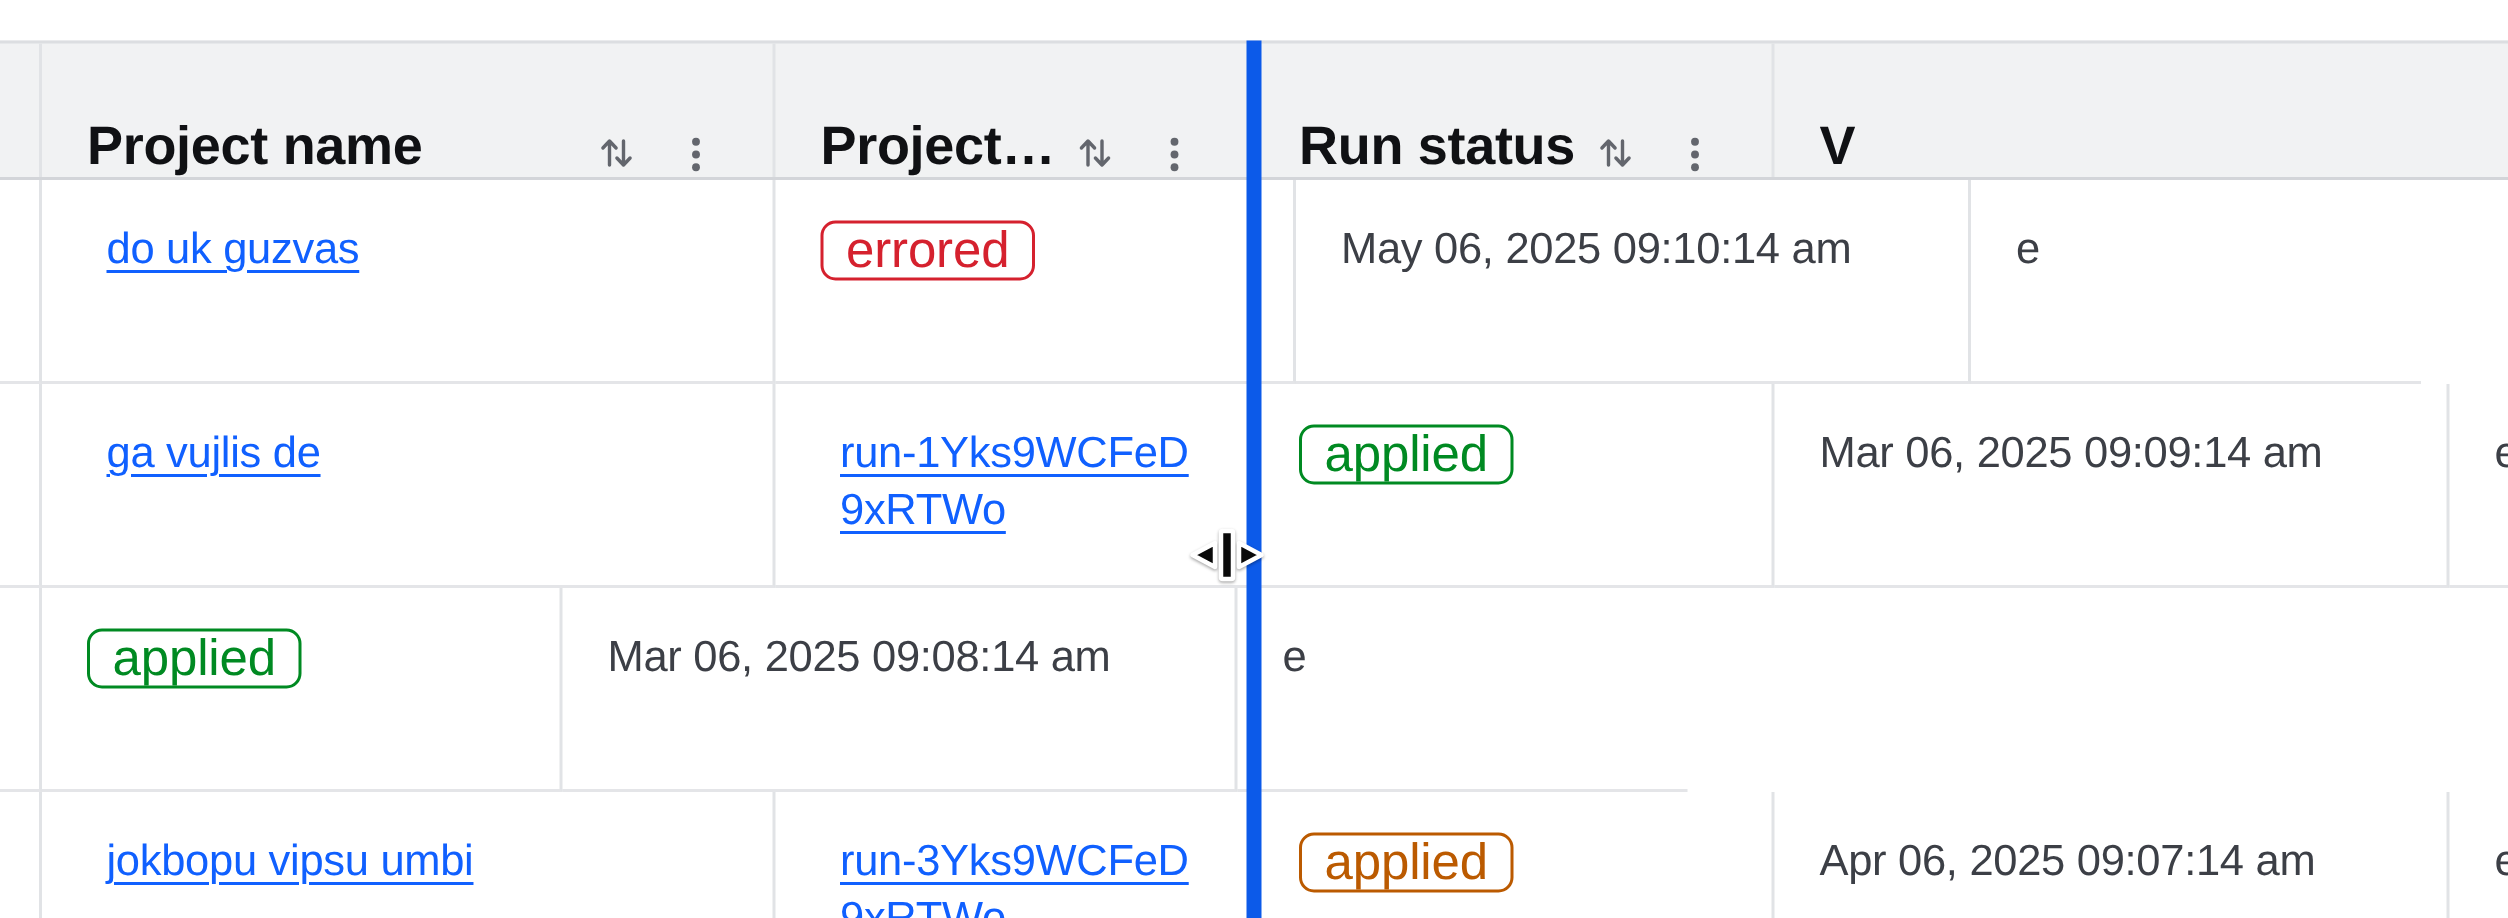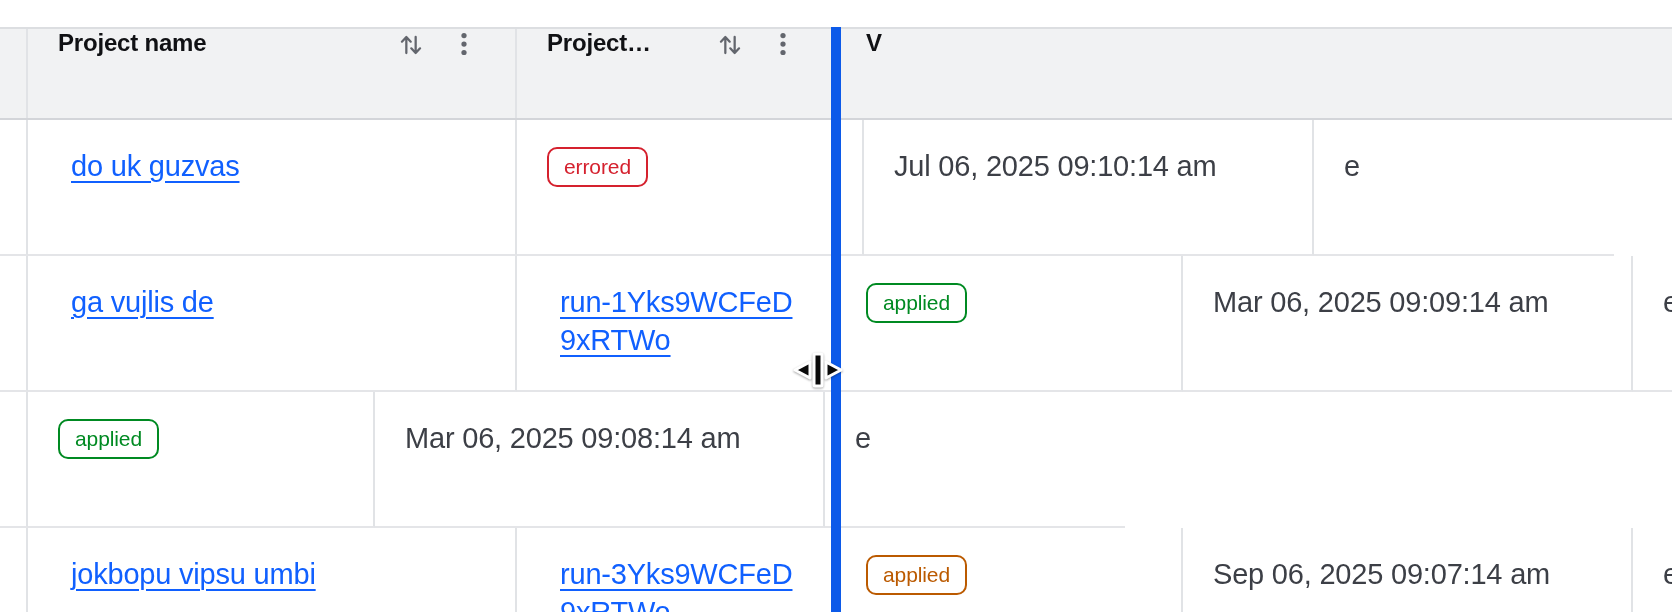--- a/index.html
+++ b/index.html
@@ -6,37 +6,37 @@
     --link:#1060ff; --header_bg:#f1f2f3; --header_text:#101114; --body_text:#3c3f46;
     --border_vertical:#e1e3e6; --border_row:#e4e5e8; --header_border:#d3d5d9;
     --icon:#63666d; --resize_line:#0c5ae9;
   }
   *{margin:0;padding:0;box-sizing:border-box;}
   html,body{width:1672px;height:612px;overflow:hidden;background:#ffffff;}
   body{font-family:"Liberation Sans","DejaVu Sans",sans-serif;color:var(--body_text);letter-spacing:-0.2px;}
   .stage{position:relative;width:1672px;height:612px;}
   .table{position:absolute;left:0;top:27px;width:1933px;}
   .thead{display:flex;height:93px;background:var(--header_bg);border-top:2px solid #dcdee1;border-bottom:2px solid var(--header_border);}
-  .th{display:flex;align-items:flex-start;padding:0 36px 0 30px;border-right:2px solid var(--border_vertical);color:var(--header_text);font-size:24px;font-weight:700;}
+  .th{display:flex;align-items:flex-end;padding:0 36px 0 30px;border-right:2px solid var(--border_vertical);color:var(--header_text);font-size:36px;font-weight:700;}
   .th .th-label{white-space:nowrap;overflow:hidden;text-overflow:ellipsis;}
   .icon{color:var(--icon);display:inline-flex;align-items:center;justify-content:center;}
   .icon.sort{margin-left:auto;}
   .icon.kebab{margin-left:22px;}
   .icon.kebab.only{margin-left:auto;}
   .tr{display:flex;height:136px;background:#fff;}
   .td{padding:27px 20px 0 30px;border-right:2px solid var(--border_vertical);border-bottom:2px solid var(--border_row);font-size:29px;line-height:38px;}
   .col-spacer{width:28px;padding:0;}
   .col-project{width:489px;}
   .col-run{width:319px;}
   .col-status{width:347px;}
   .col-applied{width:450px;}
   .col-last{width:300px;border-right:none;}
   a.cell-link{color:var(--link);text-decoration:underline;text-decoration-thickness:2px;text-underline-offset:5px;cursor:pointer;margin-left:13px;}
   .run-link{display:inline-block;max-width:246px;word-break:break-all;}
-  .badge{display:inline-block;border:2.5px solid currentColor;border-radius:10px;padding:2px 15px;font-size:21px;line-height:32px;letter-spacing:-0.1px;background:#fff;vertical-align:top;}
+  .badge{display:inline-block;border:2.5px solid currentColor;border-radius:10px;padding:2px 15px;font-size:34px;line-height:32px;letter-spacing:-0.1px;background:#fff;vertical-align:top;}
   .date-text,.extra-text{color:var(--body_text);white-space:nowrap;}
   .resize-line{position:absolute;left:831px;top:27px;width:10px;height:585px;background:var(--resize_line);z-index:5;}
   .cursor{position:absolute;left:791px;top:349px;z-index:6;filter:drop-shadow(0 1px 1px rgba(0,0,0,.35));}
 </style>
 </head>
 <body>
 
 <div class="stage">
 
   <div class="table">
@@ -71,37 +71,53 @@
         </span>
         <span class="icon kebab">
           <svg viewBox="0 0 24 24" width="30" height="30" fill="currentColor">
               <circle cx="12" cy="5.2" r="2.1"></circle>
               <circle cx="12" cy="12" r="2.1"></circle>
               <circle cx="12" cy="18.8" r="2.1"></circle>
             </svg>
         </span>
       </div>
 
+      <div class="th col-status">
+        <span class="th-label">Run status</span>
+        <span class="icon sort">
+          <svg viewBox="0 0 24 24" width="32" height="32" fill="none" stroke="currentColor" stroke-width="1.7" stroke-linecap="round" stroke-linejoin="round">
+              <path d="M8.5 18 V6.5 M5.2 9.5 L8.5 6 L11.8 9.5"></path>
+              <path d="M15.5 6 V17.5 M12.2 14.5 L15.5 18 L18.8 14.5"></path>
+            </svg>
+        </span>
+        <span class="icon kebab">
+          <svg viewBox="0 0 24 24" width="30" height="30" fill="currentColor">
+              <circle cx="12" cy="5.2" r="2.1"></circle>
+              <circle cx="12" cy="12" r="2.1"></circle>
+              <circle cx="12" cy="18.8" r="2.1"></circle>
+            </svg>
+        </span>
+      </div>
 
 
       <div class="th col-last">
         <span class="th-label">V</span>
       </div>
     </div>
 
     <div class="tr">
       <div class="td col-spacer"></div>
       <div class="td col-project">
         <a class="cell-link">do uk guzvas</a>
       </div>
       <div class="td col-status">
         <span class="badge" style="color: rgb(213, 33, 46); border-color: rgb(213, 33, 46);">errored</span>
       </div>
       <div class="td col-applied">
-        <span class="date-text">Jul 06, 2025 09:10:14 am</span>
+        <span class="date-text">May 06, 2025 09:10:14 am</span>
       </div>
       <div class="td col-last">
         <span class="extra-text">e</span>
       </div>
     </div>
 
     <div class="tr">
       <div class="td col-spacer"></div>
       <div class="td col-project">
         <a class="cell-link">ga vujlis de</a>
@@ -138,21 +154,21 @@
       <div class="td col-project">
         <a class="cell-link">jokbopu vipsu umbi</a>
       </div>
       <div class="td col-run">
         <a class="cell-link run-link">run-3Yks9WCFeD9xRTWo</a>
       </div>
       <div class="td col-status">
         <span class="badge" style="color: rgb(187, 90, 0); border-color: rgb(187, 90, 0);">applied</span>
       </div>
       <div class="td col-applied">
-        <span class="date-text">Sep 06, 2025 09:07:14 am</span>
+        <span class="date-text">Apr 06, 2025 09:07:14 am</span>
       </div>
       <div class="td col-last">
         <span class="extra-text">e</span>
       </div>
     </div>
 
   </div>
 
   <div class="resize-line"></div>
 

